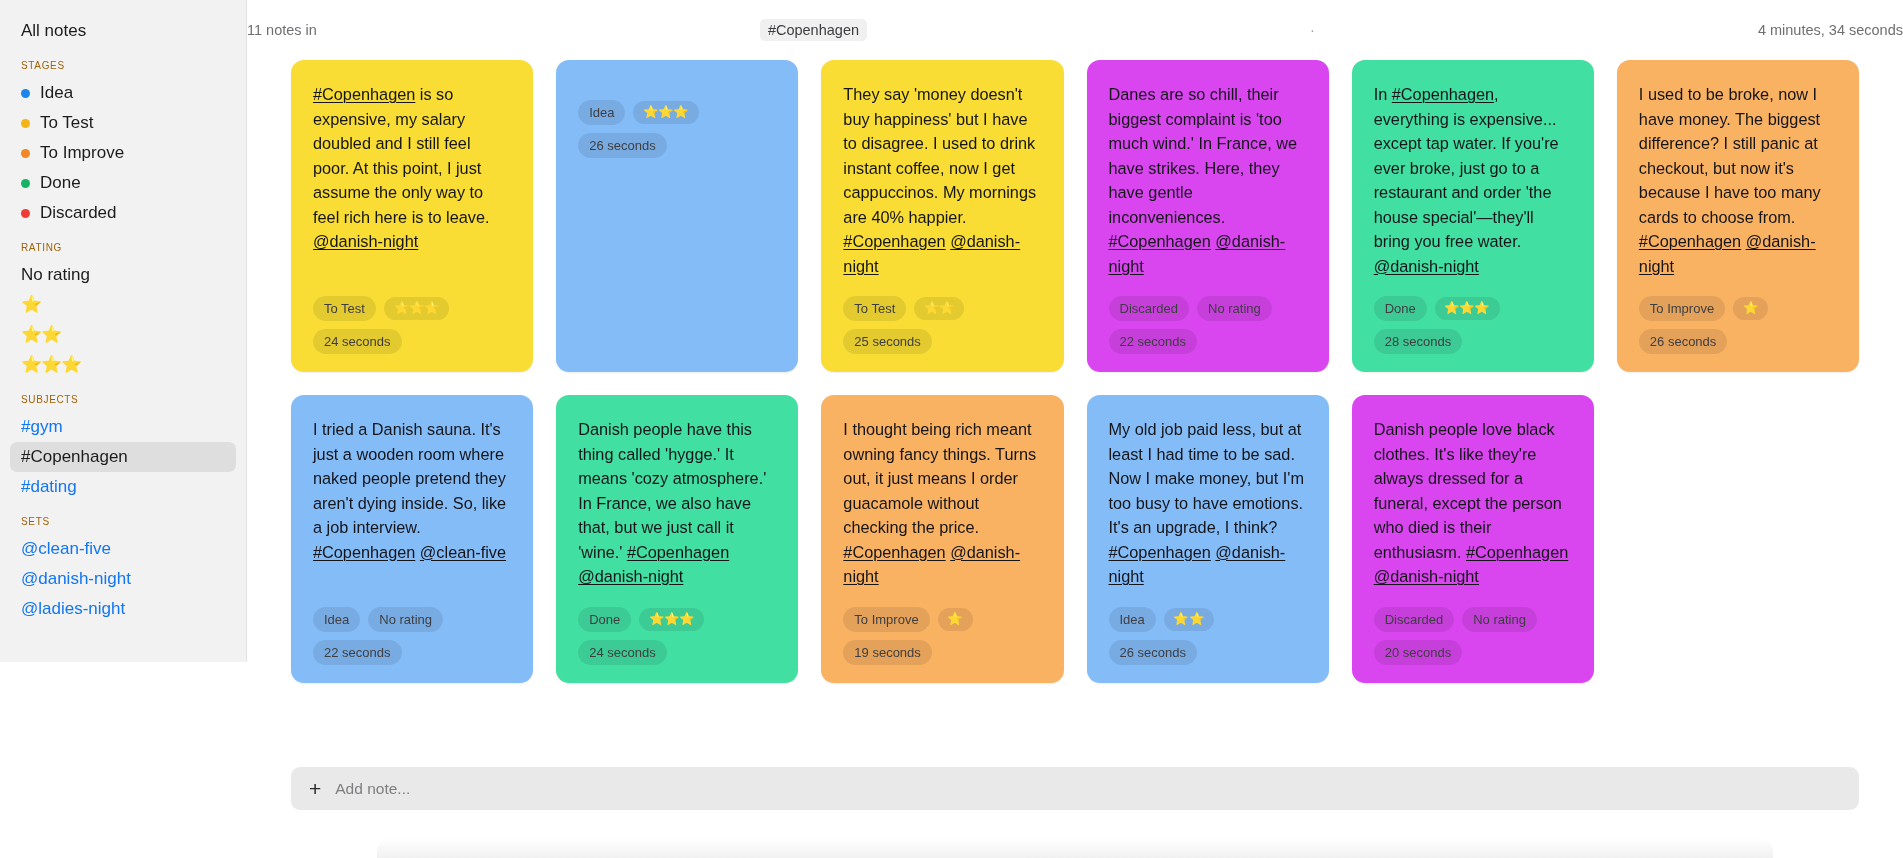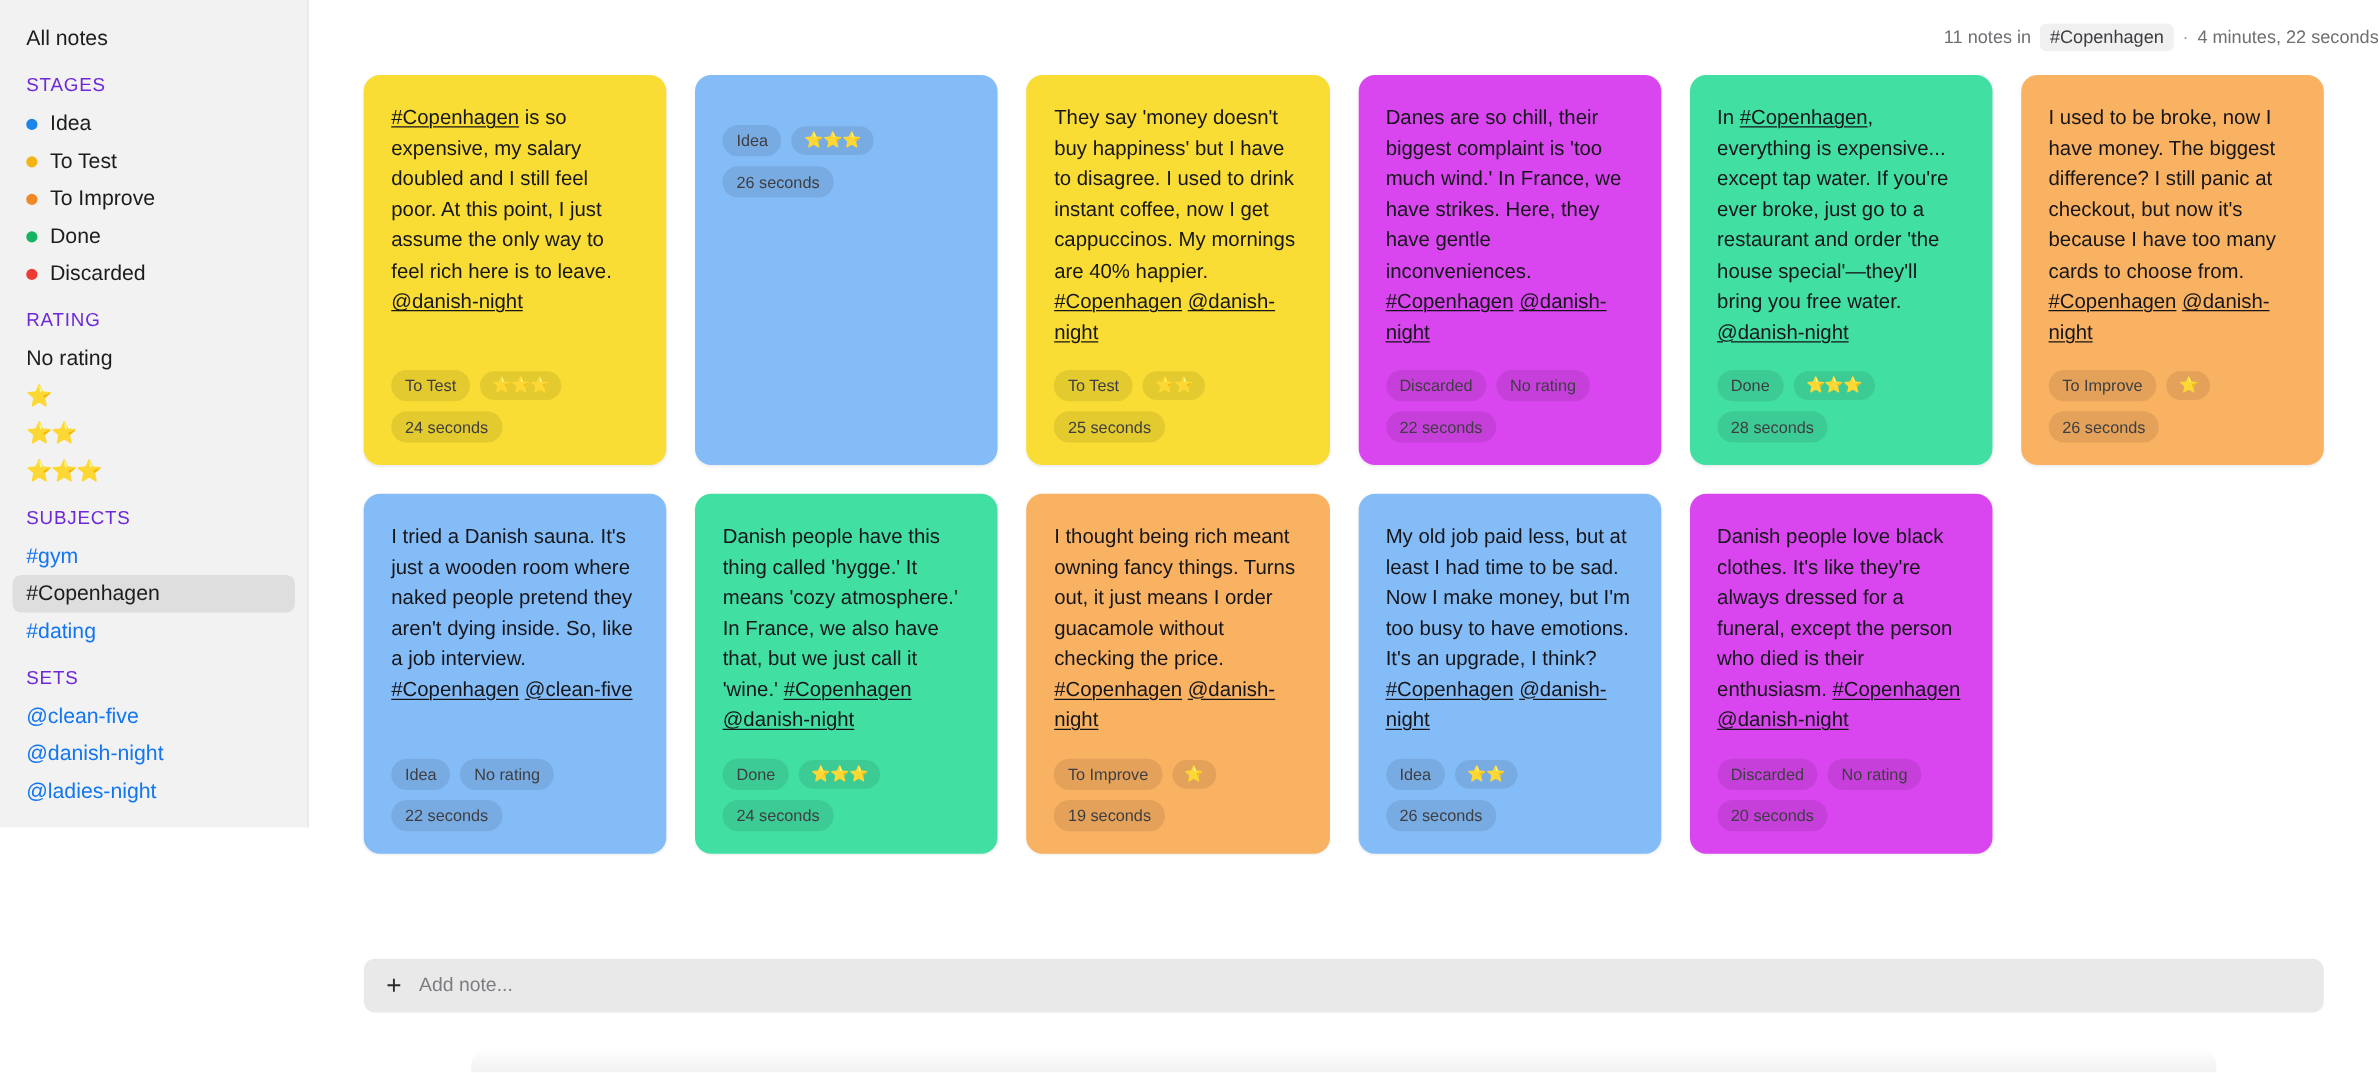--- a/index.html
+++ b/index.html
@@ -26,23 +26,23 @@
   .side-inner { padding: 0 10px; }
   .all-notes {
     font-size: 17px;
     color: #1c1c1e;
     padding: 5px 11px;
     border-radius: 7px;
     margin-bottom: 14px;
     cursor: default;
   }
   .group-label {
-    font-size: 15px;
+    font-size: 10px;
     letter-spacing: 0.65px;
-    color: #6d28d9;
+    color: #a16207;
     font-weight: 400;
     padding: 0 11px;
     margin: 14px 0 7px 0;
     text-transform: uppercase;
   }
   .side-row {
     display: flex;
     align-items: center;
     gap: 10px;
     font-size: 17px;
@@ -64,21 +64,21 @@
     flex: 1;
     height: 858px;
     position: relative;
     background: #ffffff;
     overflow: hidden;
   }
   .topbar {
     height: 60px;
     display: flex;
     align-items: center;
-    justify-content: flex-end;
+    justify-content: space-between;
     gap: 7px;
     font-size: 14.5px;
     color: #6f6f73;
   }
   .tag-pill {
     background: #f0f0f1;
     border-radius: 5px;
     padding: 3px 8px;
     color: #3c3c40;
     font-size: 14.5px;
@@ -234,21 +234,21 @@
         </div>
     </div>
   </aside>
 
   <section id="main">
 
     <div class="topbar">
       <span>11 notes in</span>
       <span class="tag-pill">#Copenhagen</span>
       <span class="sep">·</span>
-      <span>4 minutes, 22 seconds</span>
+      <span>4 minutes, 34 seconds</span>
     </div>
 
     <div class="board">
       <div class="grid" id="notes-grid">
           <div class="card c-yellow">
             <div class="body"><span class="tok">#Copenhagen</span><span> is so expensive, my salary doubled and I still feel poor. At this point, I just assume the only way to feel rich here is to leave. </span><span class="tok">@danish-night</span></div>
             <div class="chips">
               <span class="chip">To Test</span>
               <span class="chip stars">⭐⭐⭐</span>
               <span class="chip">24 seconds</span>

